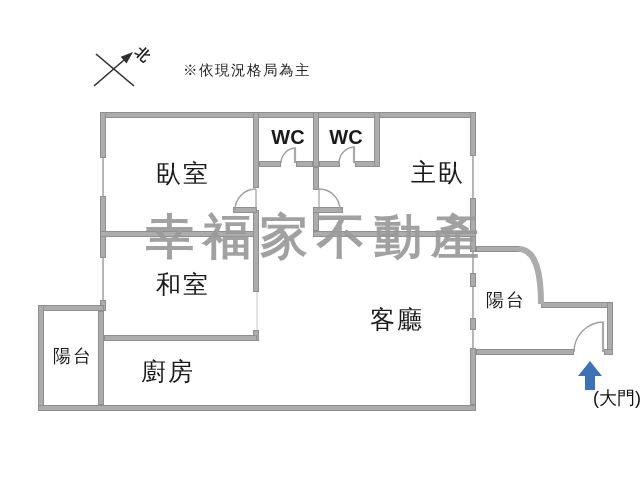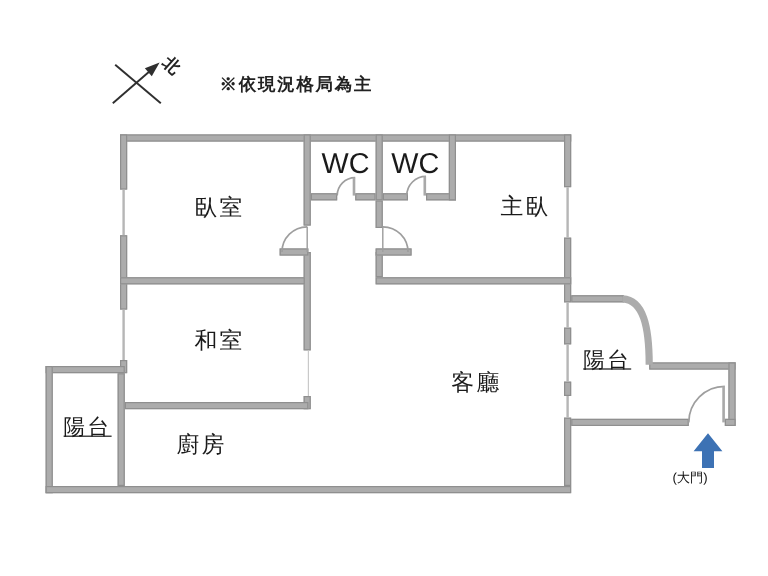--- a/index.html
+++ b/index.html
@@ -7,36 +7,36 @@
     position:relative;width:640px;height:480px;background:#ffffff;overflow:hidden;
     font-family:"Liberation Sans", sans-serif;
   }
   .wall{
     position:absolute;background:#ACACAC;border:1px solid #8F8F8F;box-sizing:border-box;
     z-index:2;
   }
   #overlay{position:absolute;left:0;top:0;width:640px;height:480px;z-index:3;}
   .lbl{
     position:absolute;transform:translate(-50%,-50%);color:#1A1A1A;
-    white-space:nowrap;z-index:5;font-weight:500;letter-spacing:2px;font-size:19px;
+    white-space:nowrap;z-index:5;font-weight:500;letter-spacing:2px;font-size:25px;
   }
-  .wc{font-size:24px;font-weight:400;letter-spacing:0;}
-  .small{font-size:18px;text-decoration:underline;}
+  .wc{font-size:20px;font-weight:700;letter-spacing:0;}
+  .small{font-size:18px;}
   #note{
     position:absolute;left:183px;top:61px;font-size:14.5px;color:#222;
-    letter-spacing:1.5px;z-index:5;white-space:nowrap;font-weight:700;
+    letter-spacing:1.5px;z-index:5;white-space:nowrap;font-weight:400;
   }
   #watermark{
     position:absolute;left:317px;top:237px;transform:translate(-50%,-50%);
     font-size:48px;font-weight:700;letter-spacing:9px;color:#9A9A9A;opacity:.92;
     white-space:nowrap;z-index:4;
   }
   #gate-label{
-    position:absolute;left:575px;top:398px;transform:translate(-50%,-50%);
-    font-size:11px;color:#111;z-index:5;white-space:nowrap;letter-spacing:0;
+    position:absolute;left:617px;top:398px;transform:translate(-50%,-50%);
+    font-size:18px;color:#111;z-index:5;white-space:nowrap;letter-spacing:0;
   }
   .arc{stroke:#9E9E9E;stroke-width:1.4;fill:none;}
   .leaf{stroke:#A9A9A9;stroke-width:2.2;}
   .leaf-thin{stroke:#9E9E9E;stroke-width:1.2;}
   .win{stroke:#B6B6B6;stroke-width:2;}
   .win-thin{stroke:#C9C9C9;stroke-width:1;}
   .curvewall{stroke:#ACACAC;stroke-width:6;fill:none;}
   .compass-line{stroke:#2F2F2F;stroke-width:1.6;}
   .entry-arrow{fill:#3D72B4;}
   .compass-text{font-family:"Liberation Sans",sans-serif;font-size:14px;font-weight:600;fill:#222;}
@@ -110,20 +110,21 @@
       <line class="compass-line" x1="94" y1="86" x2="124" y2="60"></line>
       <polygon points="133,52 126.5,63.6 120.7,56.8" fill="#2F2F2F"></polygon>
       <line class="compass-line" x1="96" y1="54" x2="134" y2="86"></line>
       <text class="compass-text" x="138" y="56" transform="rotate(42 140 50)">北</text>
     </g>
 
     <path class="entry-arrow" d="M578 376 L590 361 L602 376 L595 376 L595 390 L585 390 L585 376 Z" fill="#3D72B4"></path>
   </svg>
 
   <div id="note">※依現況格局為主</div>
+  <div id="watermark">幸福家不動產</div>
 
   <div class="lbl" style="left:183px;top:173px">臥室</div>
   <div class="lbl wc" style="left:288px;top:137px">WC</div>
   <div class="lbl wc" style="left:346px;top:137px">WC</div>
   <div class="lbl" style="left:438px;top:172px">主臥</div>
   <div class="lbl" style="left:183px;top:284px">和室</div>
   <div class="lbl" style="left:397px;top:319px">客廳</div>
   <div class="lbl" style="left:168px;top:371px">廚房</div>
   <div class="lbl small" style="left:73px;top:356px">陽台</div>
   <div class="lbl small" style="left:506px;top:300px">陽台</div>

